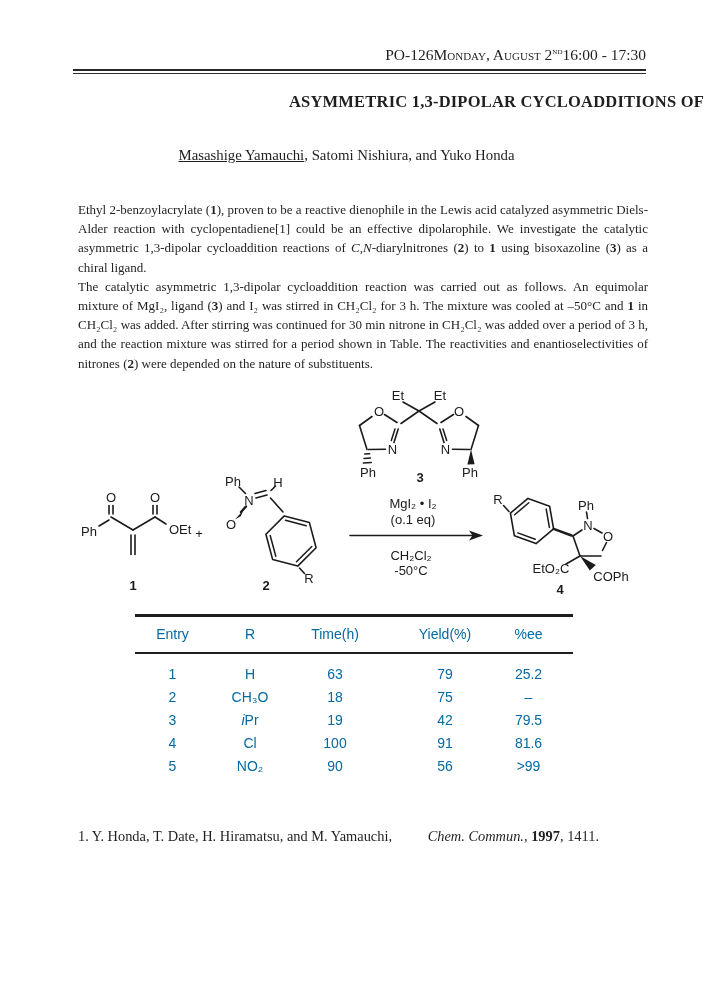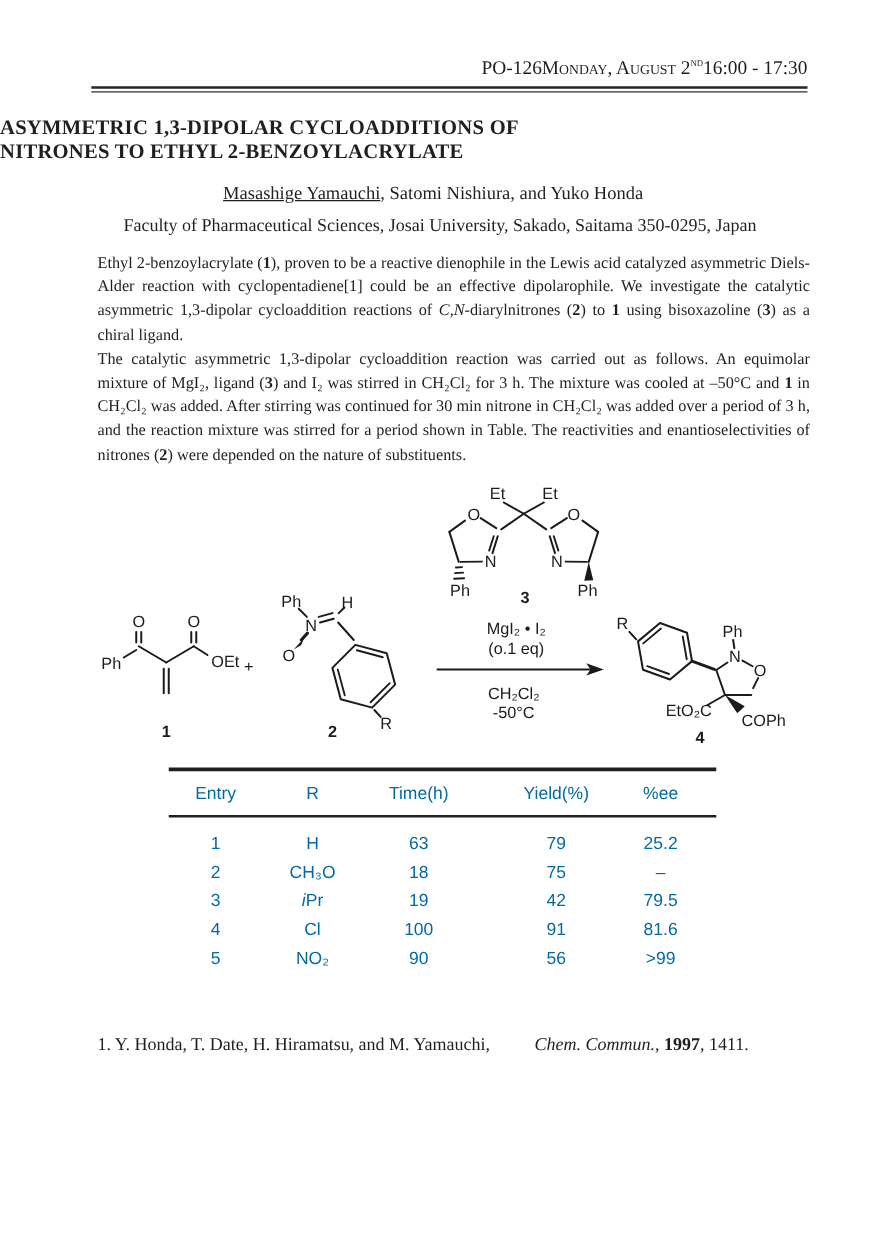--- a/index.html
+++ b/index.html
@@ -8,21 +8,21 @@
         font-family:"Liberation Serif","DejaVu Serif",serif;color:#1f1f1f;}
   
   .hdr{position:absolute;top:46px;left:76px;width:570px;display:flex;
        justify-content:flex-end;align-items:baseline;font-size:15.5px;}
   .hdr sup{font-size:60%;}
   .double-rule{position:absolute;top:69px;left:73px;width:573px;}
   .double-rule .r1{height:2px;background:#262626;}
   .double-rule .r2{height:2px;}
   .double-rule .r3{height:1px;background:#2e2e2e;}
   
-  .title{position:absolute;top:92px;left:0;width:704px;text-align:left;
+  .title{position:absolute;top:92px;left:0;width:704px;text-align:right;
          font-weight:bold;font-size:16.5px;line-height:19px;letter-spacing:.2px;}
   .authors{position:absolute;top:147px;left:0;width:693px;text-align:center;font-size:14.8px;}
   .affil{position:absolute;top:173px;left:0;width:704px;text-align:center;font-size:14.4px;}
   
   .bodytext{position:absolute;top:200px;left:78px;width:570px;
             font-size:13px;line-height:19.2px;text-align:justify;}
   
   .scheme{position:absolute;left:65px;top:378px;}
   .scheme text{font-family:"Liberation Sans","DejaVu Sans",sans-serif;font-size:13px;fill:#1b1b1b;}
   .atom{text-anchor:middle;dominant-baseline:central;}
@@ -59,24 +59,22 @@
     <span>16:00 - 17:30</span>
   </div>
   <div class="double-rule">
     <div class="r1"></div>
       <div class="r2"></div>
       <div class="r3"></div>
   </div>
 
   <div class="title">
     <div>ASYMMETRIC 1,3-DIPOLAR CYCLOADDITIONS OF</div>
-    <div>NITRONES TO ETHYL 2-BENZOYLACRYLATE</div>
   </div>
   <div class="authors"><span style="text-decoration: underline;">Masashige Yamauchi</span><span>, Satomi Nishiura, and Yuko Honda</span></div>
-  <div class="affil">Faculty of Pharmaceutical Sciences, Josai University, Sakado, Saitama 350-0295, Japan</div>
 
   <div class="bodytext">
     <p><span>Ethyl 2-benzoylacrylate (</span><span style="font-weight: bold;">1</span><span>), proven to be a reactive dienophile in the Lewis acid catalyzed asymmetric Diels-Alder reaction with cyclopentadiene[1] could be an effective dipolarophile. We investigate the catalytic asymmetric 1,3-dipolar cycloaddition reactions of </span><span style="font-style: italic;">C,N</span><span>-diarylnitrones (</span><span style="font-weight: bold;">2</span><span>) to </span><span style="font-weight: bold;">1</span><span> using bisoxazoline (</span><span style="font-weight: bold;">3</span><span>) as a chiral ligand.</span></p>
     <p><span>The catalytic asymmetric 1,3-dipolar cycloaddition reaction was carried out as follows.  An equimolar mixture of MgI₂, ligand (</span><span style="font-weight: bold;">3</span><span>) and I₂ was stirred in CH₂Cl₂ for 3 h.  The mixture was cooled at –50°C and </span><span style="font-weight: bold;">1</span><span> in CH₂Cl₂ was added.  After stirring was continued for 30 min nitrone in CH₂Cl₂ was added over a period of 3 h, and the reaction mixture was stirred for a period shown in Table. The reactivities and enantioselectivities of nitrones (</span><span style="font-weight: bold;">2</span><span>) were depended on the nature of substituents.</span></p>
   </div>
 
   <svg class="scheme" width="590" height="237" viewBox="0 0 590 237">
 
     <g>
       <text class="atom" x="24" y="153">Ph</text>

